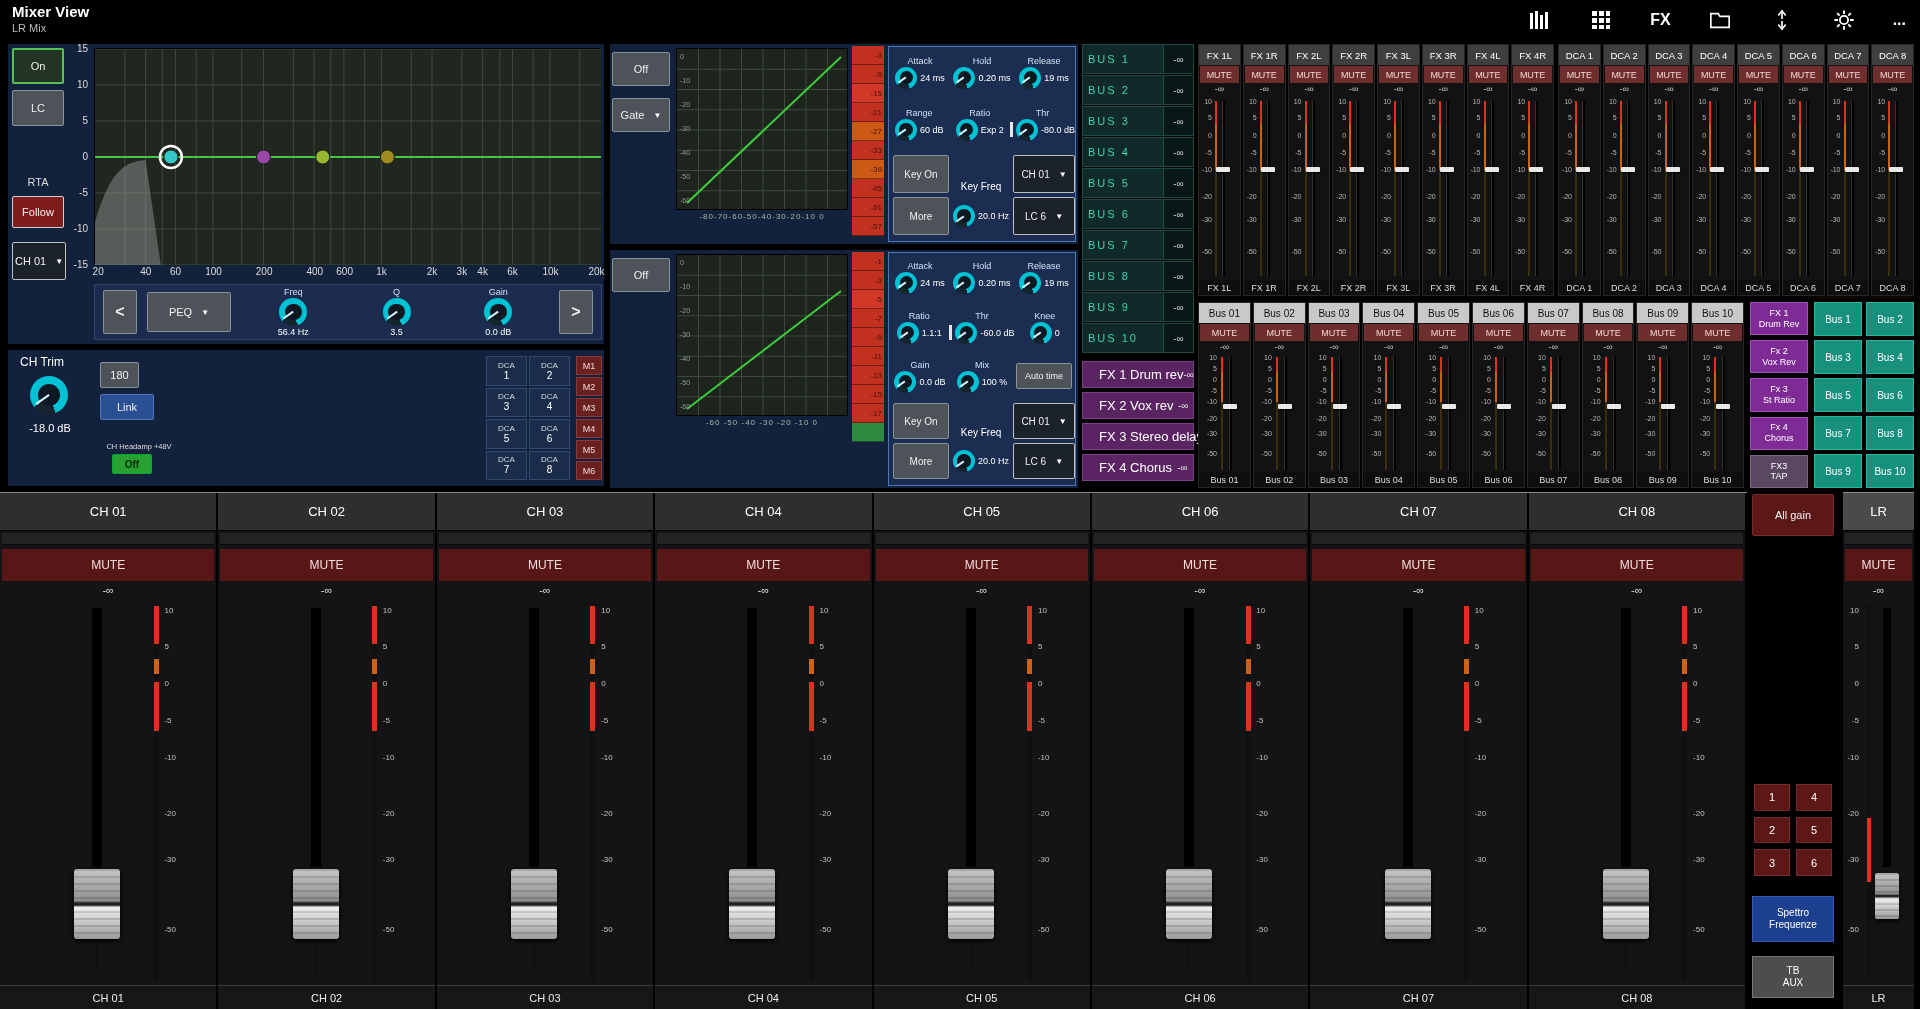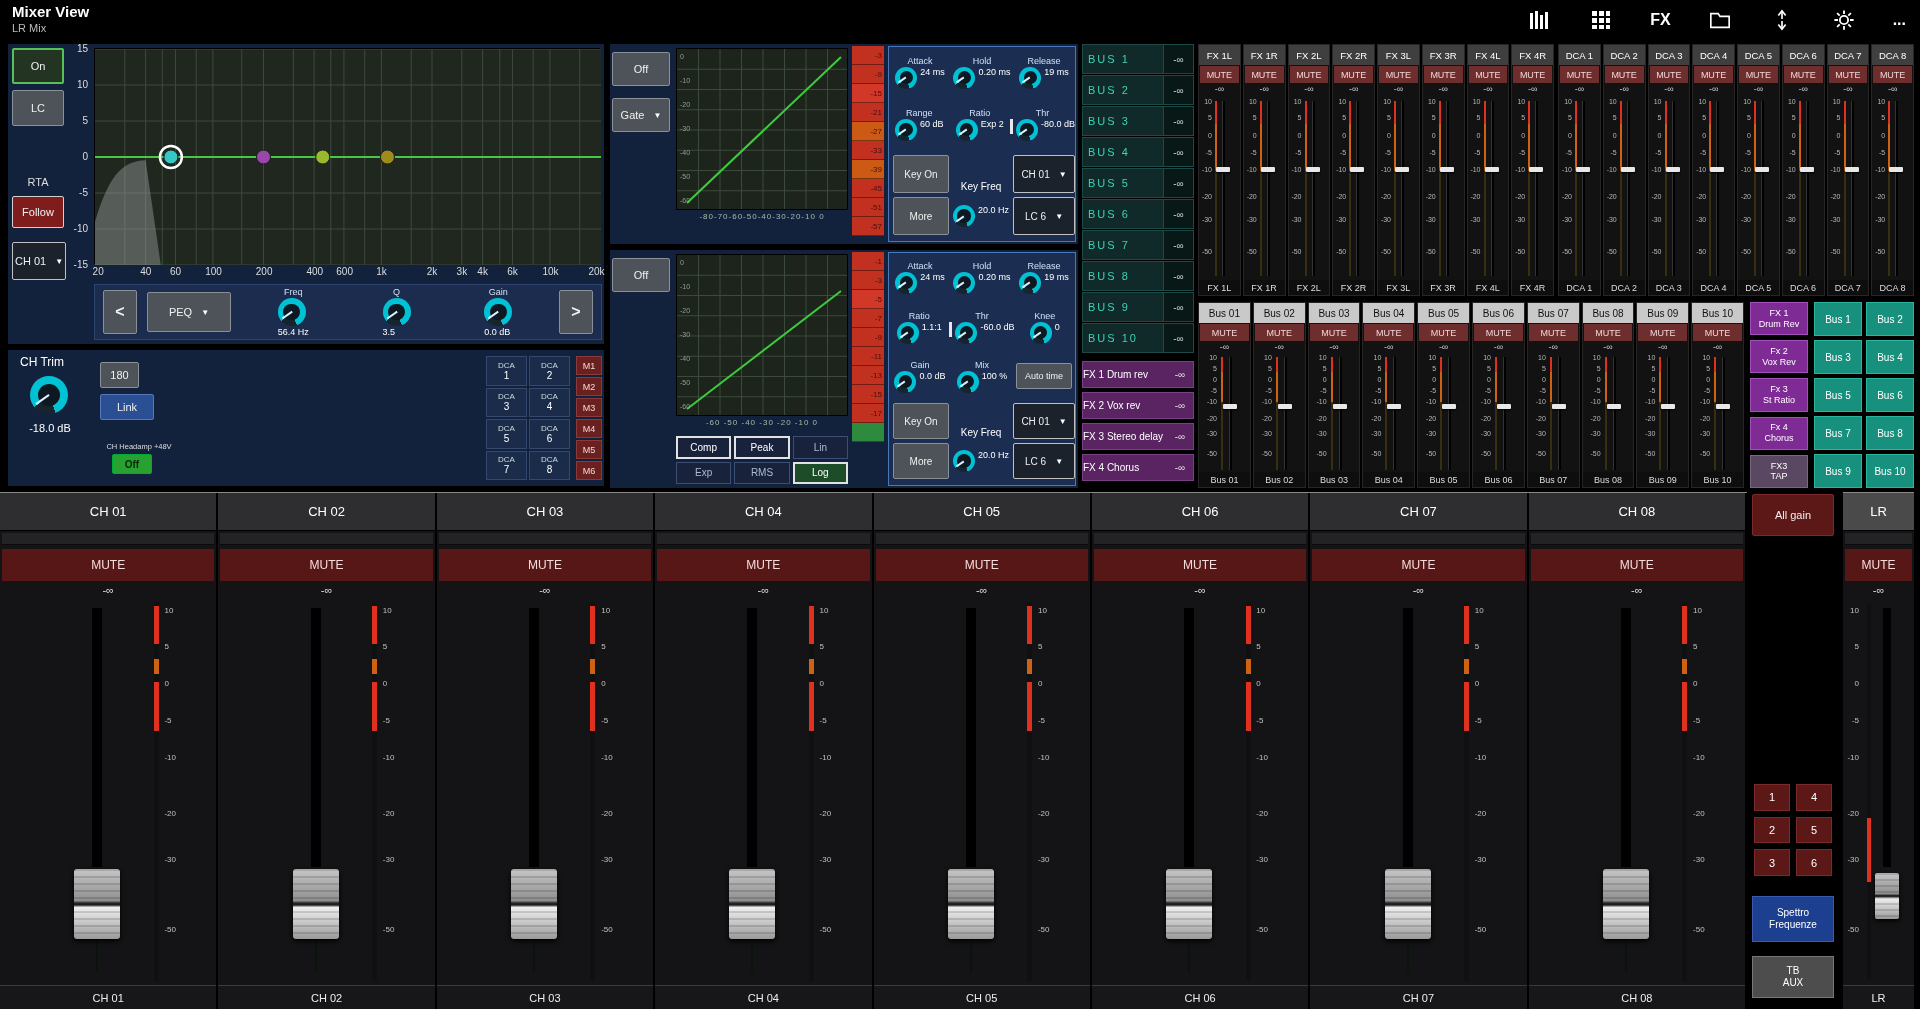--- a/index.html
+++ b/index.html
@@ -20,21 +20,21 @@
 .btn.dark{background:#1c222c;border-color:#c0c0c0}
 .dd{gap:4px}
 .dd::after{content:"▼";font-size:8px;color:#fff;margin-left:5px}
 .knob{position:relative;border-radius:50%;background:conic-gradient(from 160deg,#16242e 0 70deg,#00c2d4 70deg 360deg);flex:none}
 .knob::after{content:"";position:absolute;inset:20%;border-radius:50%;background:#0d1822}
 .knob::before{content:"";position:absolute;left:calc(50% - 1px);top:8%;width:2px;height:42%;background:#d8f4ff;transform-origin:50% 100%;transform:rotate(-125deg);z-index:2}
 .knob.sm{width:22px;height:22px}
 .knob.md{width:28px;height:28px}
 .kg{display:flex;flex-direction:column;align-items:center;justify-content:center}
 .kg .kl{font-size:9px;color:#cfe0f4;height:11px;white-space:nowrap}
-.kg .krow{display:flex;gap:3px}
+.kg .krow{display:flex;align-items:center;gap:3px}
 .kg.stack .krow{flex-direction:column;gap:1px}
 .kg .kv{font-size:9px;color:#fff;white-space:nowrap}
 .thrbar{width:3px;height:15px;background:#e8e8e8}
 .kpanel{position:absolute;background:#1b2d50;border:1px solid #4a78b8}
 .kgrid{display:grid;grid-template-columns:1fr 1fr 1fr;align-items:center;justify-items:center}
 .keygrid{display:grid;grid-template-columns:56px 1fr 62px;grid-auto-rows:1fr;gap:4px;padding:4px}
 .keygrid .btn{font-size:10px}
 .keyfreq-label{font-size:10px;color:#fff;display:flex;align-items:flex-end;justify-content:center;padding-bottom:1px}
 .xscale{font-size:8px;color:#a8b8a8;letter-spacing:1px;white-space:nowrap;overflow:hidden;text-align:center}
 .mcell{flex:1;display:flex;align-items:center;justify-content:flex-end;padding-right:2px;font-size:8px;color:#451010;border-bottom:1px solid rgba(0,0,0,.4)}
@@ -97,21 +97,21 @@
 .autotime{width:56px;height:26px;font-size:9px}
 
 
 #bus-panel{left:1082px;top:44px;width:112px;height:446px}
 #bus-list{display:flex;flex-direction:column;gap:1px}
 .busrow{height:30px;background:#0f2a28;border:1px solid #1d4a46;display:flex;align-items:center;cursor:pointer}
 .busname{flex:1;font-size:11px;letter-spacing:2px;color:#3fd0b8;padding-left:5px;white-space:nowrap}
 .busval{width:30px;height:100%;display:flex;align-items:center;justify-content:center;font-size:10px;color:#c8c8c8;background:#081816;border-left:1px solid #1d4a46}
 #fx-list{margin-top:8px;display:flex;flex-direction:column;gap:4px}
 .fxrow{height:27px;background:#5a2362;border:1px solid #7a4086;display:flex;align-items:center;cursor:pointer}
-.fxname{flex:1;font-size:10px;color:#fff;padding-left:0;white-space:nowrap}
+.fxname{flex:1;font-size:13px;color:#fff;padding-left:16px;white-space:nowrap}
 .fxval{width:26px;font-size:10px;color:#ddd;text-align:center}
 
 
 .stripgrid{display:grid;gap:2px}
 #fxret-panel{left:1198px;top:44px;width:356px;height:252px;grid-template-columns:repeat(8,1fr)}
 #dca-panel{left:1558px;top:44px;width:356px;height:252px;grid-template-columns:repeat(8,1fr)}
 #busmaster-panel{left:1198px;top:302px;width:546px;height:186px;grid-template-columns:repeat(10,1fr)}
 .strip{display:flex;flex-direction:column;background:#121212;border:1px solid #262626}
 .strip .hdr{height:20px;background:#3f3f3f;font-size:9.5px;display:flex;align-items:center;justify-content:center;color:#fff;cursor:pointer}
 .strip.wide .hdr{background:#c9c9c9;color:#111;font-size:10px}
@@ -538,28 +538,20 @@
         <polyline points="10,154 164,36" fill="none" stroke="#3ecb3e" stroke-width="2"></polyline>
         <text x="3" y="10" fill="#90a090" font-size="7px">0</text>
         <text x="3" y="34" fill="#90a090" font-size="7px">-10</text>
         <text x="3" y="58" fill="#90a090" font-size="7px">-20</text>
         <text x="3" y="82" fill="#90a090" font-size="7px">-30</text>
         <text x="3" y="106" fill="#90a090" font-size="7px">-40</text>
         <text x="3" y="130" fill="#90a090" font-size="7px">-50</text>
         <text x="3" y="154" fill="#90a090" font-size="7px">-60</text>
       </svg>
     <div class="txlab xscale">-60 -50 -40 -30 -20 -10  0</div>
-    <div id="comp-toggles">
-        <div class="tgl act">Comp</div>
-        <div class="tgl act">Peak</div>
-        <div class="tgl">Lin</div>
-        <div class="tgl">Exp</div>
-        <div class="tgl">RMS</div>
-        <div class="tgl act grn">Log</div>
-      </div>
     <div class="vmeter" id="comp-meter">
         <div class="mcell" style="background: rgb(194, 48, 32);">
           <span>-1</span>
         </div>
         <div class="mcell" style="background: rgb(194, 48, 32);">
           <span>-3</span>
         </div>
         <div class="mcell" style="background: rgb(210, 56, 40);">
           <span>-5</span>
         </div>

